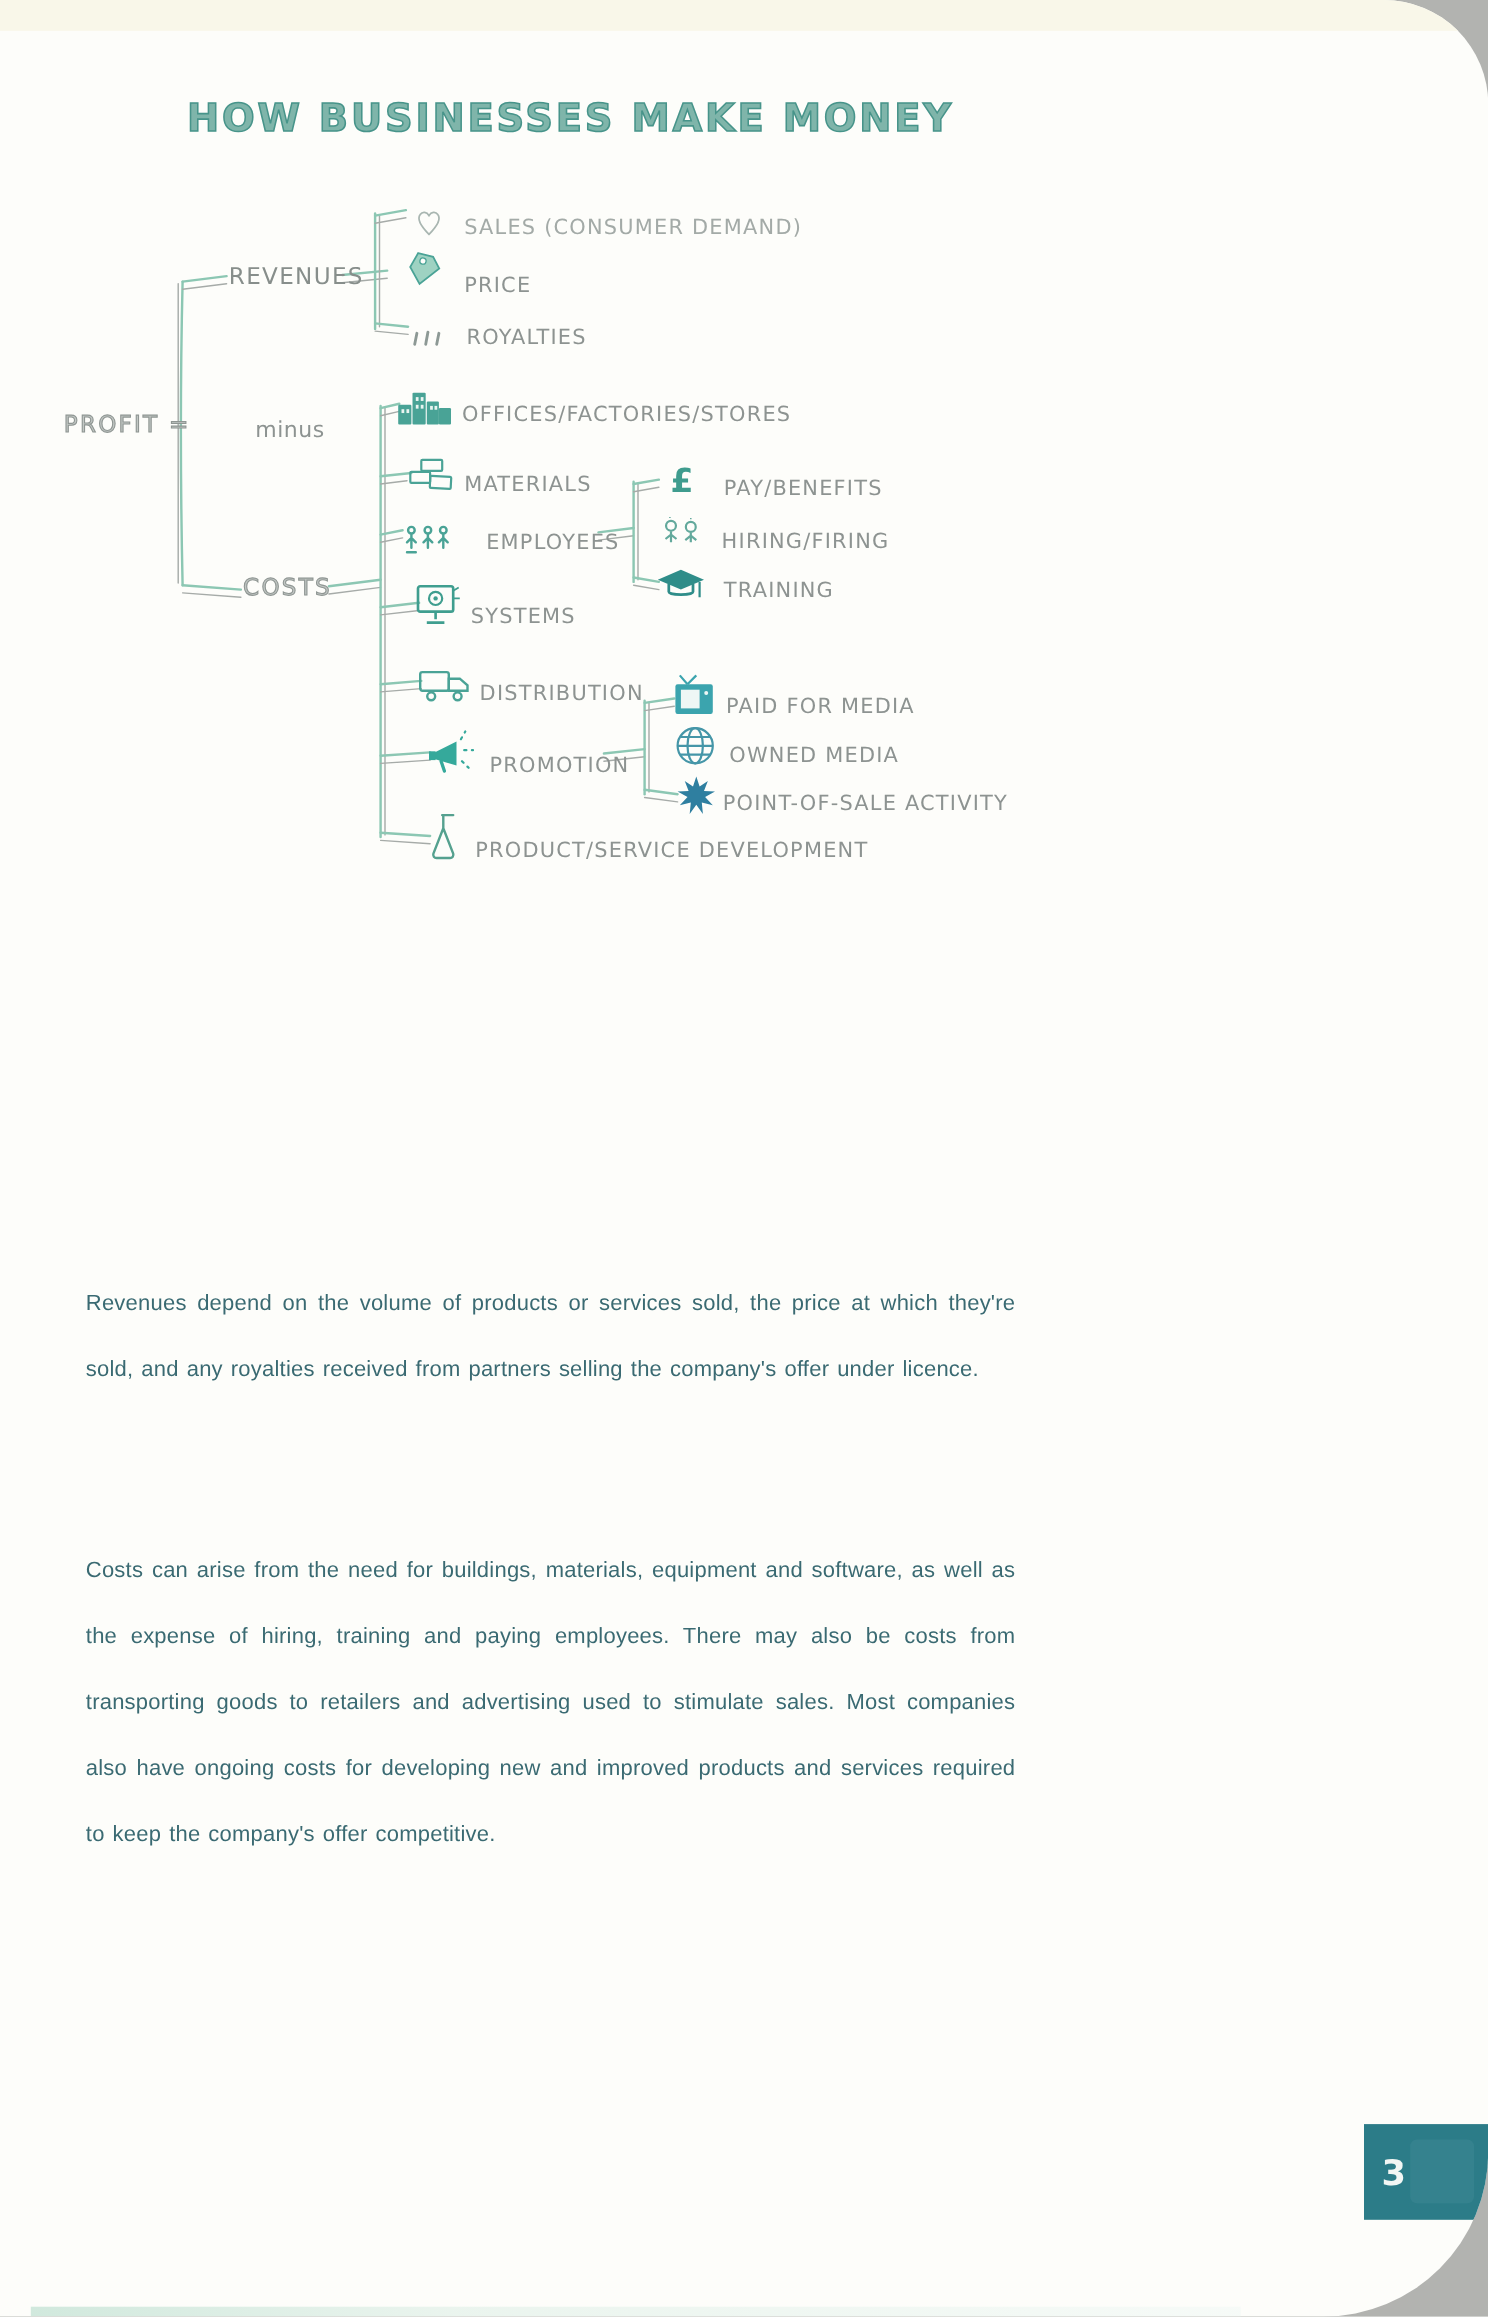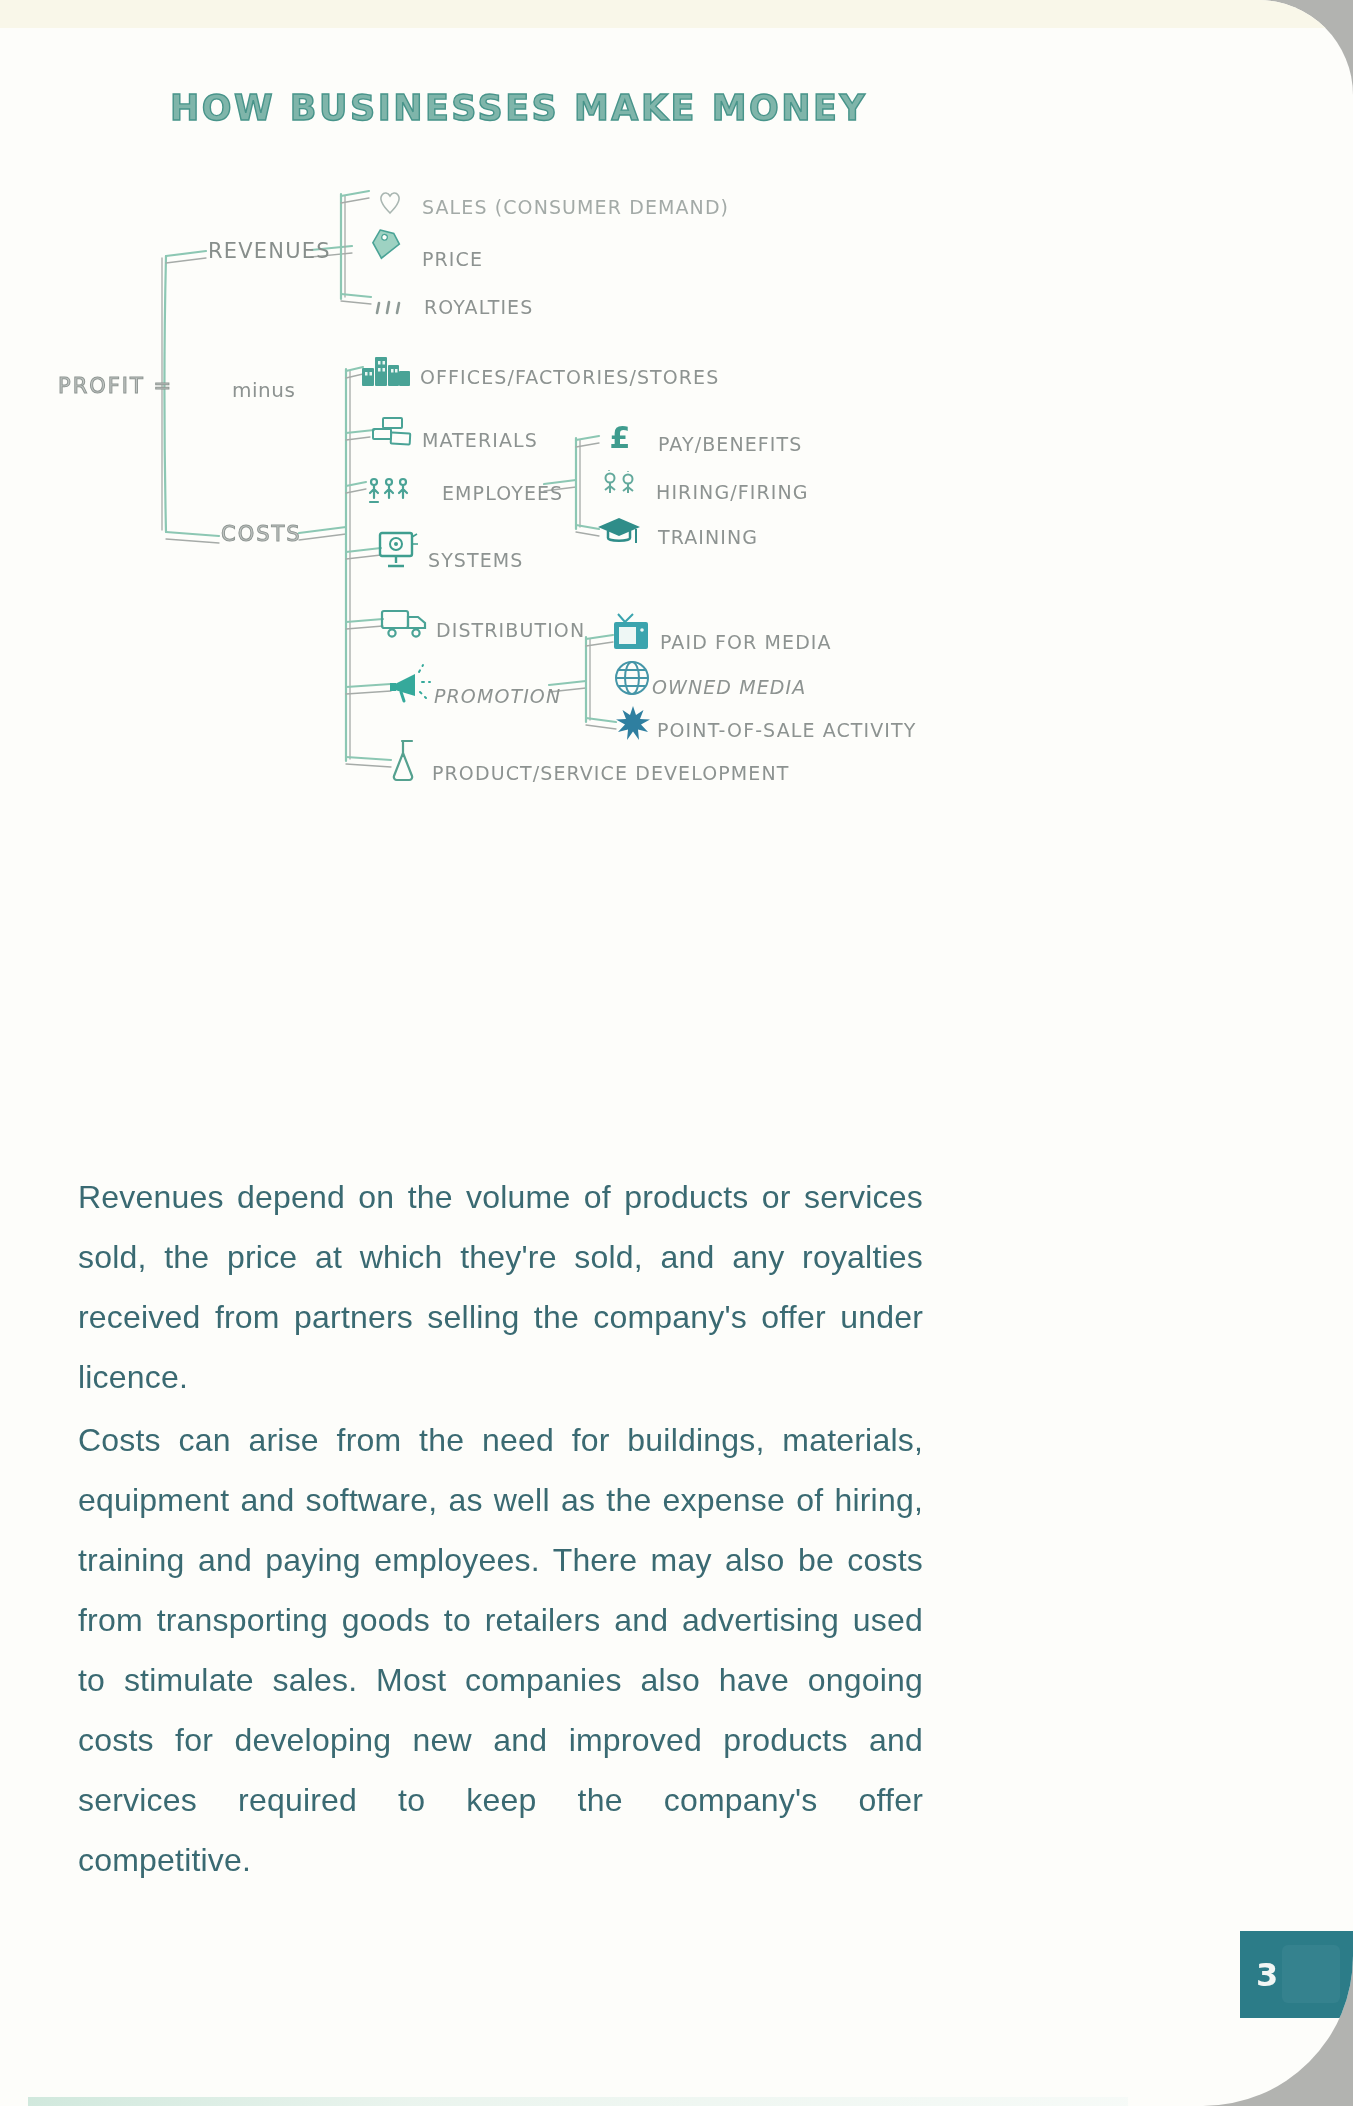--- a/index.html
+++ b/index.html
@@ -41,30 +41,30 @@
     color:#c2c7c4;-webkit-text-stroke:1px #8f9693;
   }
   .node{
     position:absolute;display:flex;align-items:flex-end;height:40px;
   }
   .node .icon{flex:0 0 auto;display:flex;align-items:center;justify-content:center;}
   .node .txt{
     white-space:nowrap;font-size:19px;letter-spacing:1.1px;color:#8d9391;
   }
   .txt.faded{color:#a3aaa7;}
-  .gap14{margin-left:8px;} .gap16{margin-left:16px;} .gap10{margin-left:0;font-style:italic;} .gap6{margin-left:6px;}
+  .gap14{margin-left:8px;} .gap16{margin-left:16px;} .gap10{margin-left:11px;} .gap6{margin-left:6px;}
   .pound{font-size:30px;font-weight:700;color:#3f9c8e;font-family:"DejaVu Sans",sans-serif;}
   svg.wires{position:absolute;left:0;top:0;}
   .wires path{fill:none;stroke-linecap:round;}
   .ln{stroke:#8cc7b3;stroke-width:2.2;}
   .lngray{stroke:#a6aba8;stroke-width:1.3;}
   .para{
     position:absolute;left:78px;width:845px;
     font-family:"Liberation Sans",sans-serif;
-    font-size:32px;line-height:60px;letter-spacing:.2px;word-spacing:1.5px;
+    font-size:20px;line-height:60px;letter-spacing:.2px;word-spacing:1.5px;
     color:#3a6a72;text-align:justify;
   }
   .pagenum-box{
     position:absolute;left:1240px;top:1931px;width:113px;height:87px;
     background:#2c7c88;display:flex;align-items:center;
     box-sizing:border-box;padding-left:16px;
   }
   .pagenum-box .inner-sheen{
     position:absolute;left:42px;top:14px;width:58px;height:58px;
     background:#35828e;border-radius:6px;

